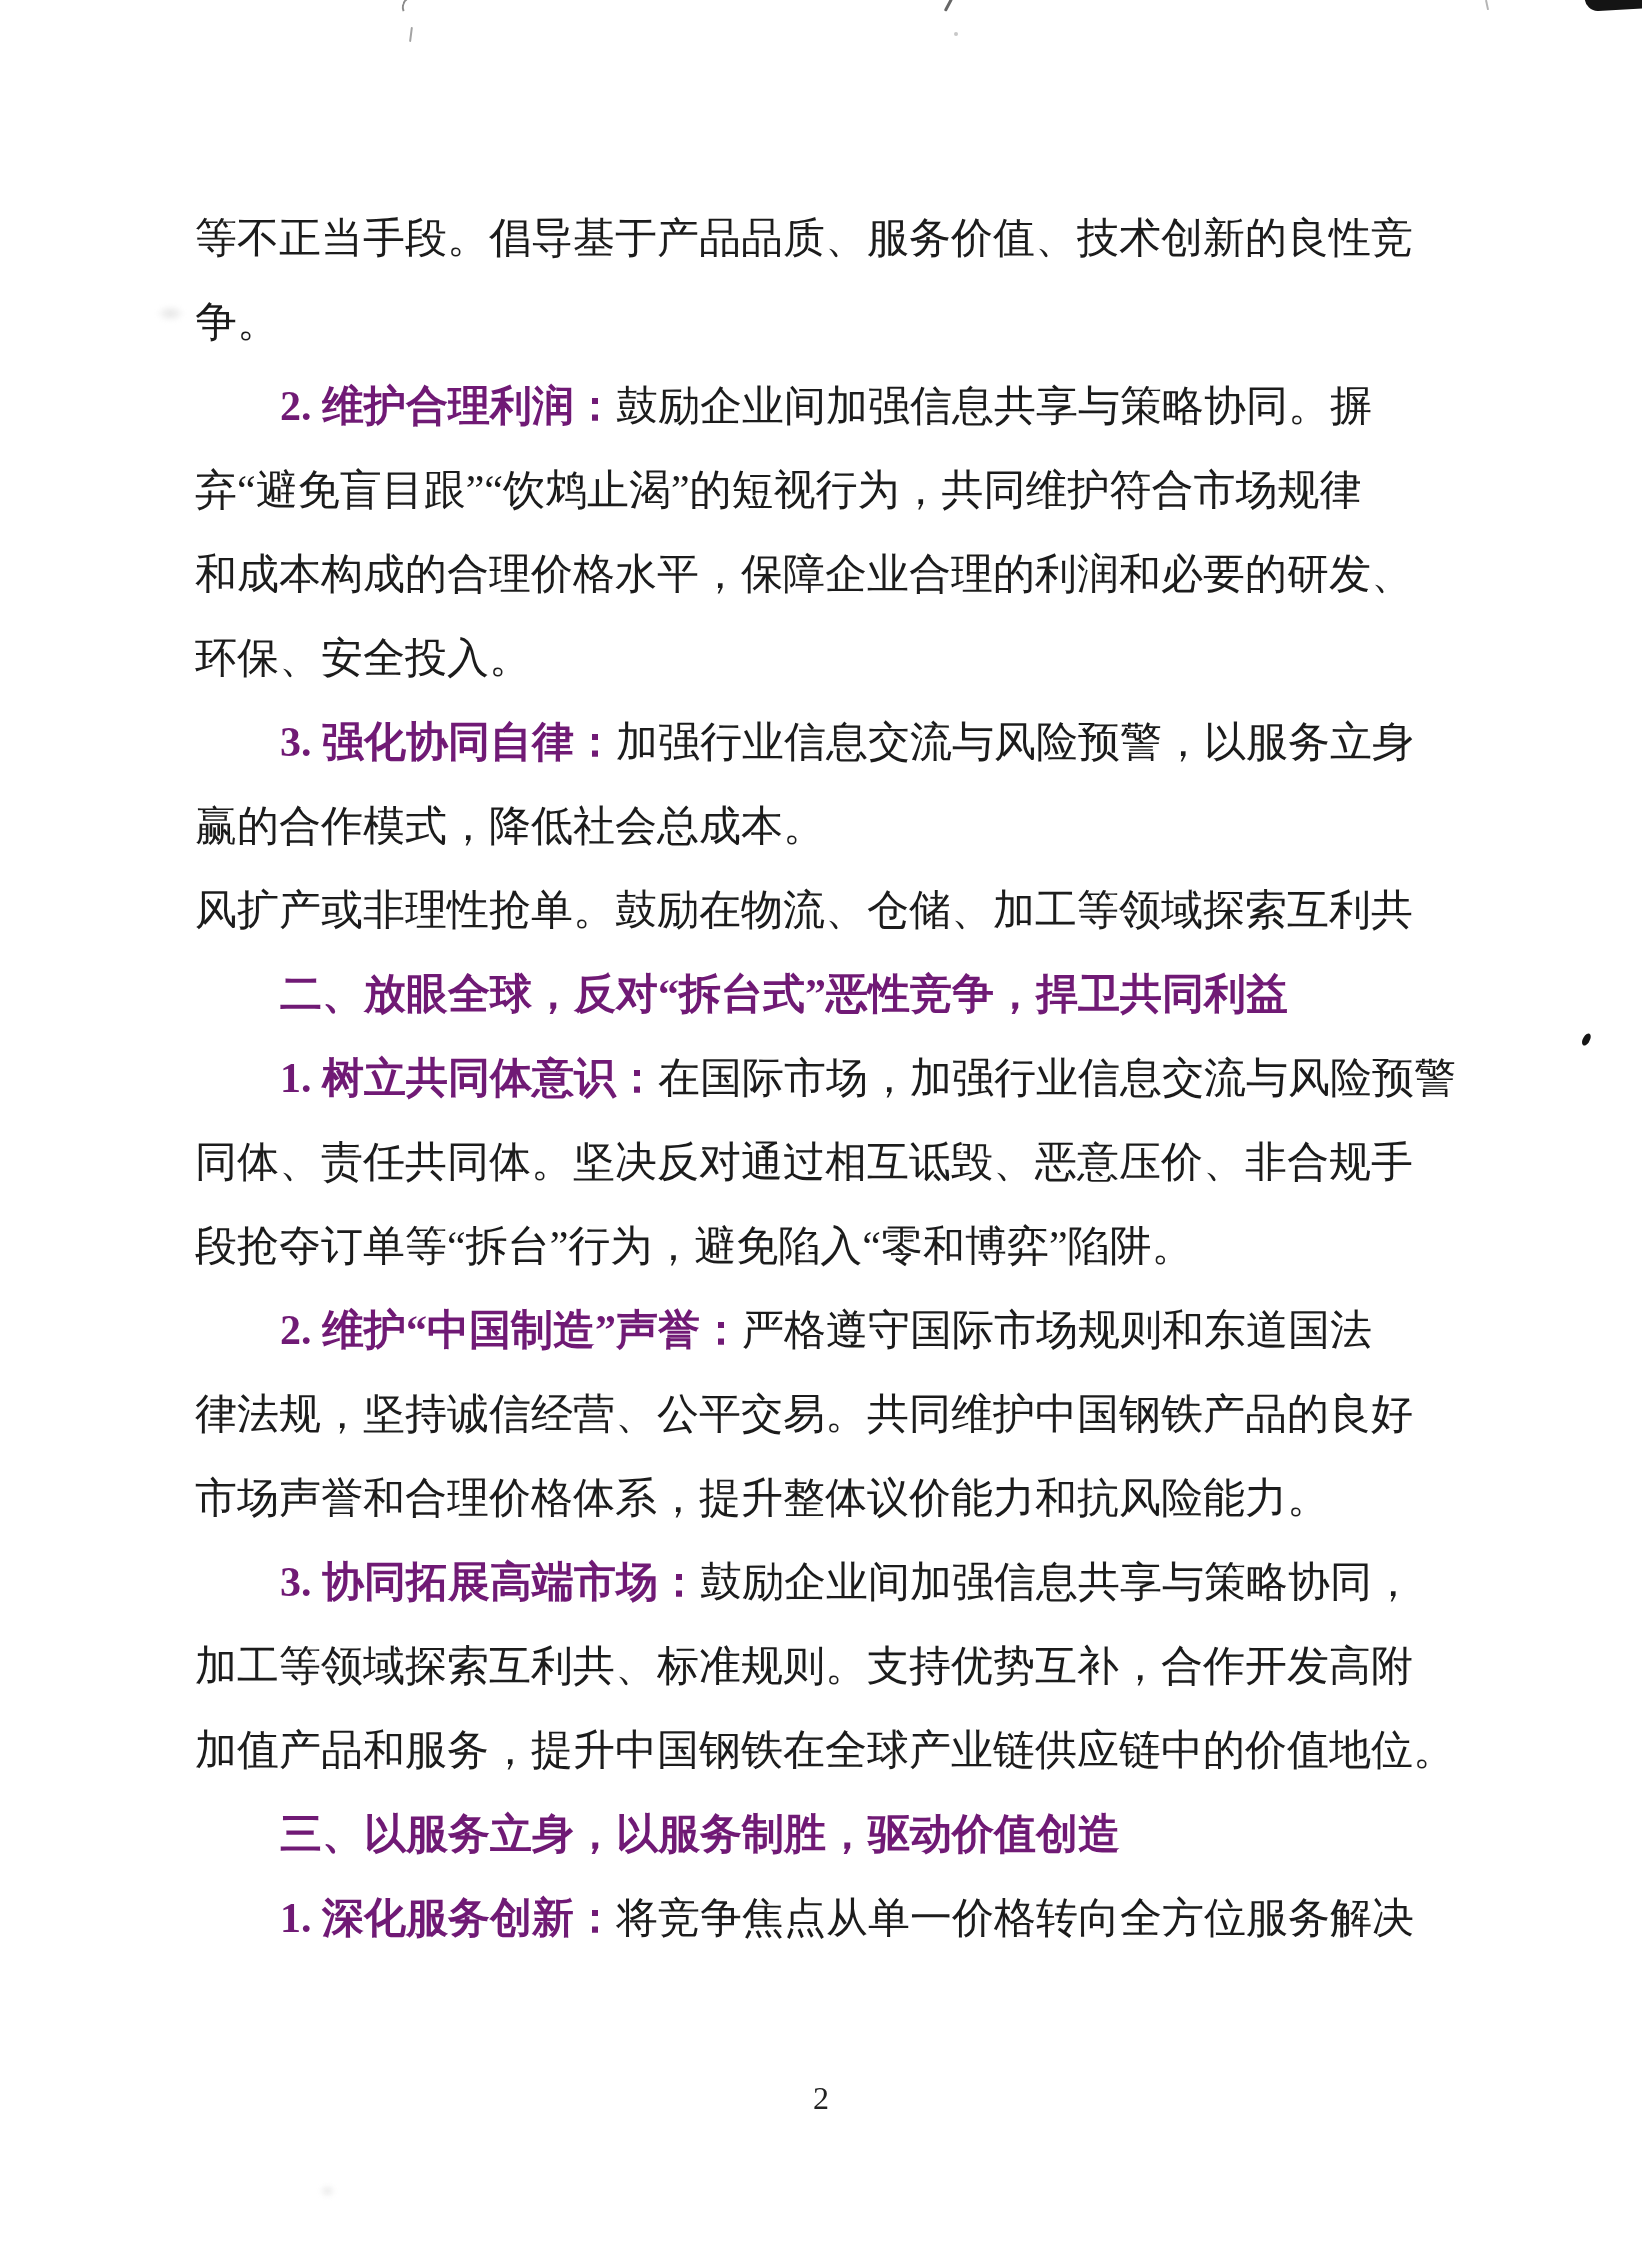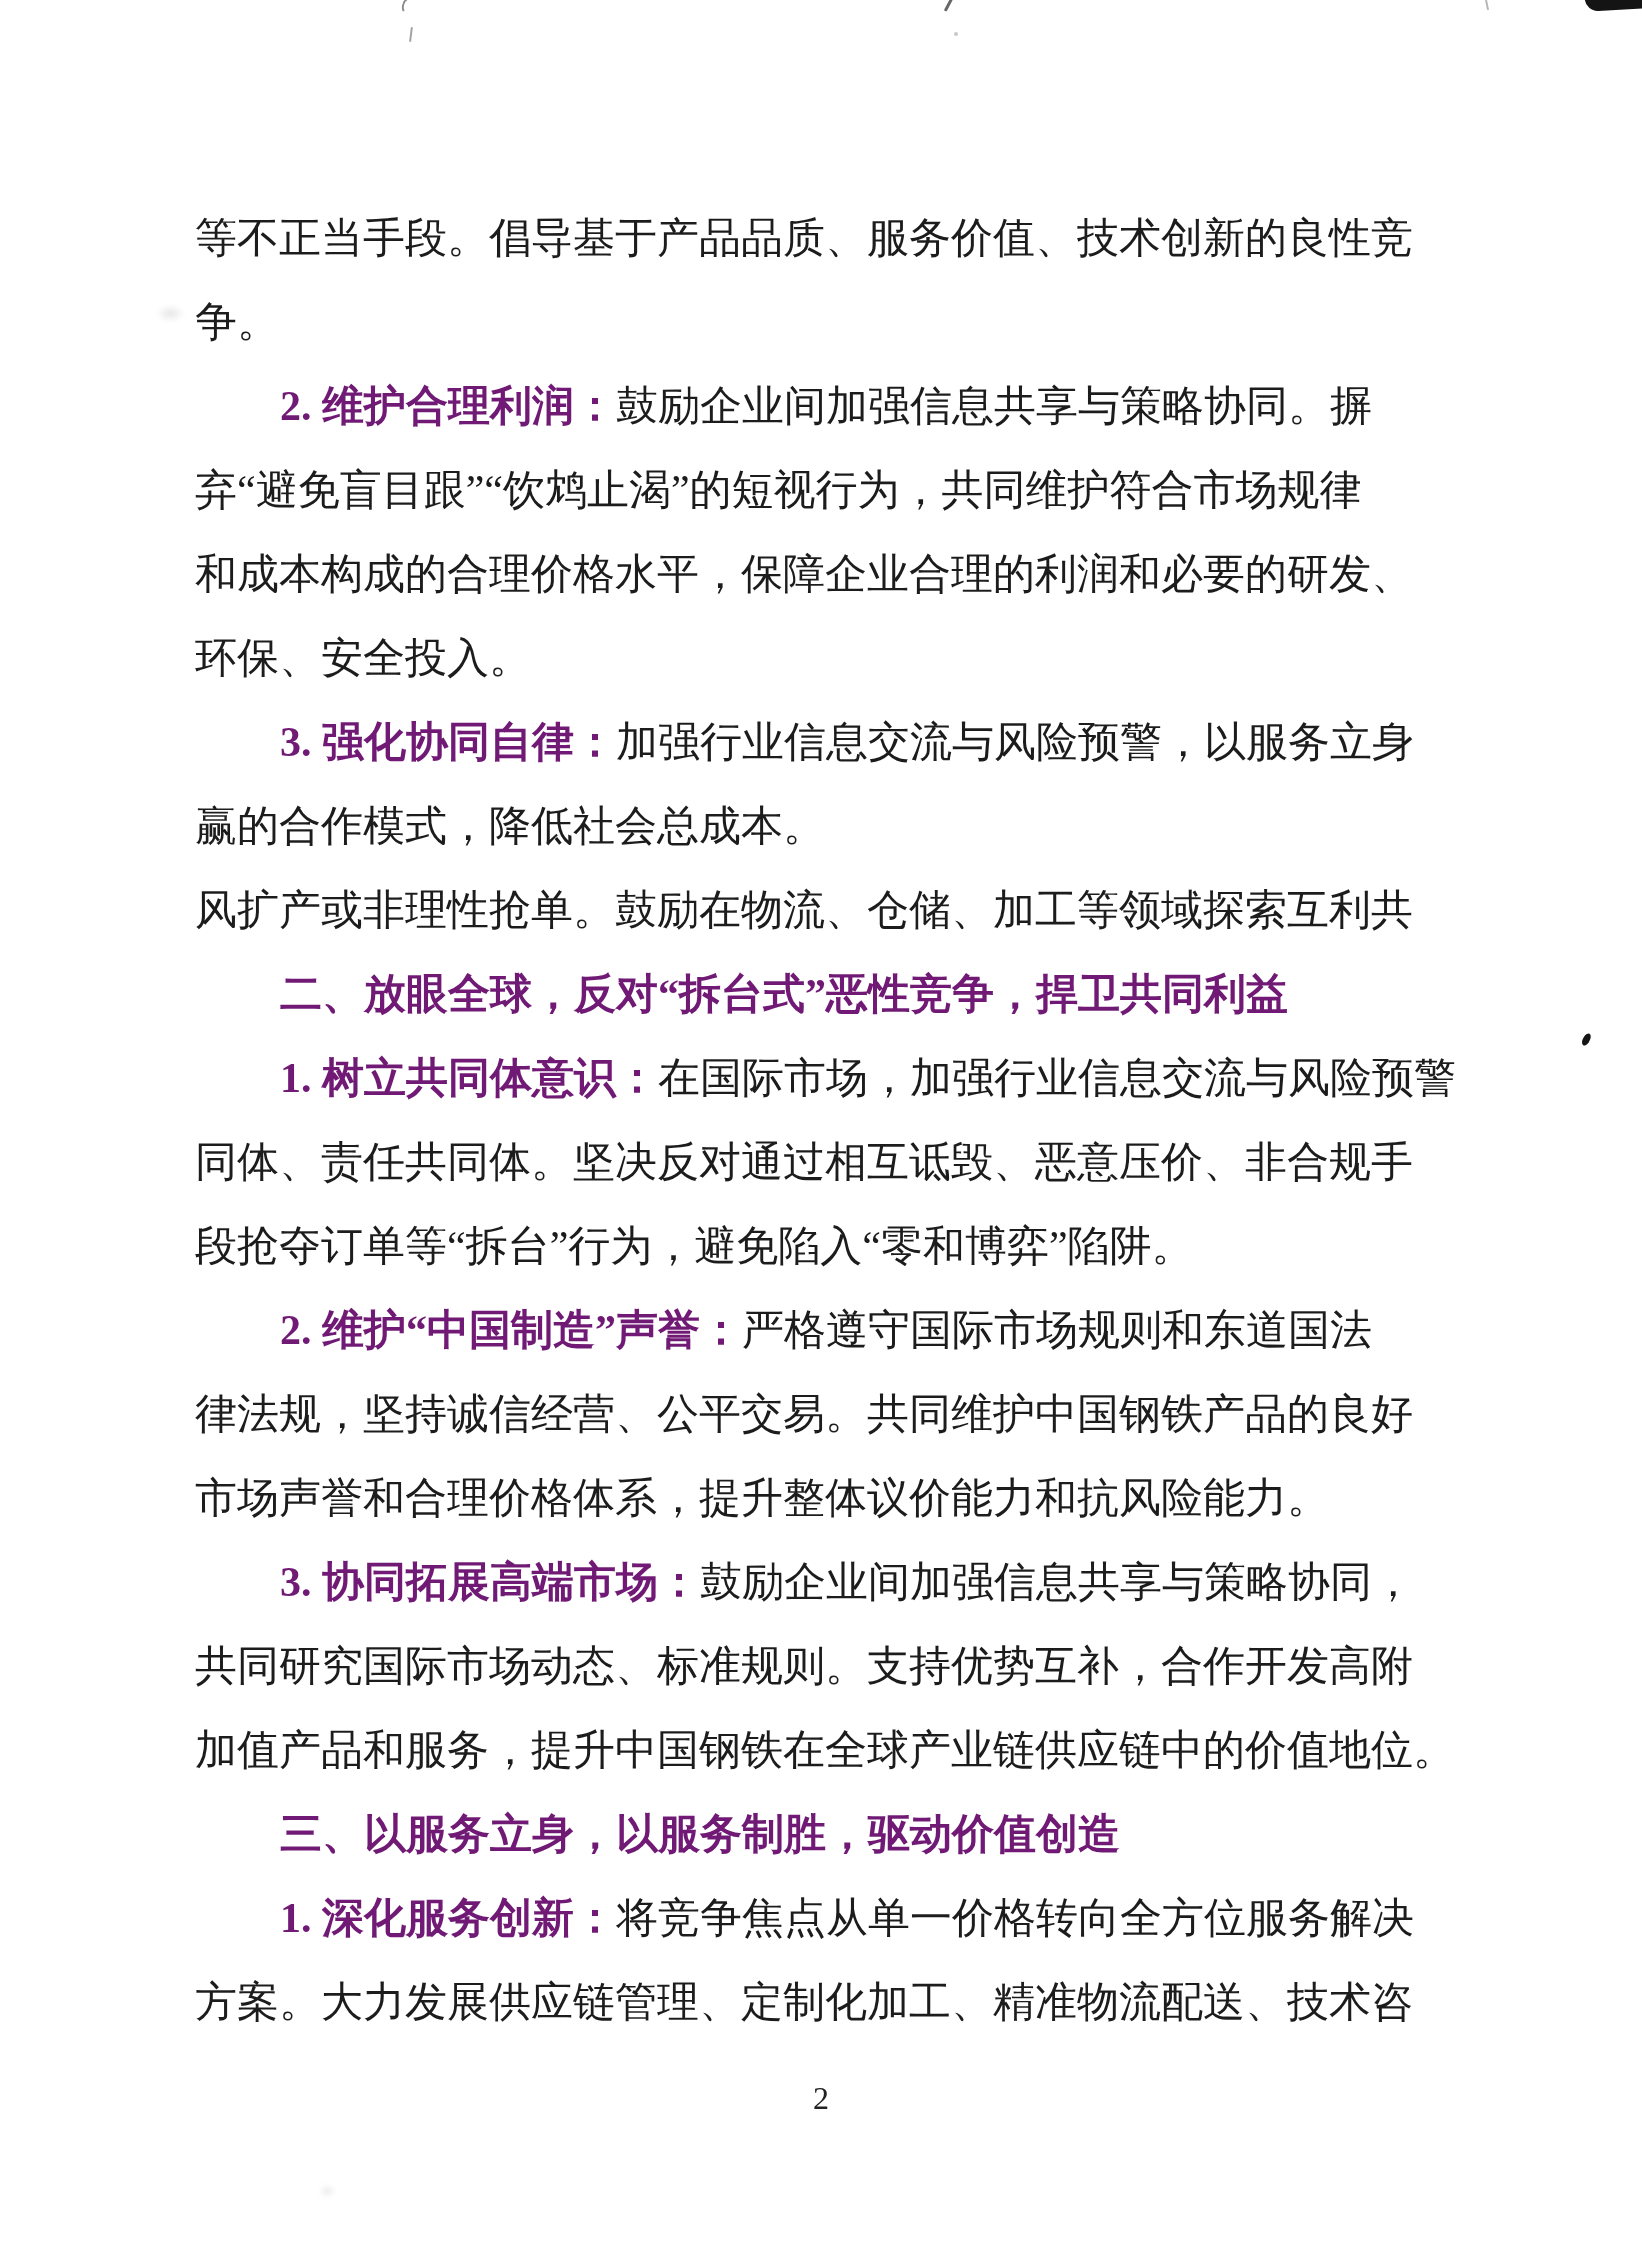--- a/index.html
+++ b/index.html
@@ -108,27 +108,26 @@
         <div class="line"><span class="r">同体、责任共同体。坚决反对通过相互诋毁、恶意压价、非合规手</span></div>
         <div class="line"><span class="r">段抢夺订单等“拆台”行为，避免陷入“零和博弈”陷阱。</span></div>
       </div>
       <div class="para paragraph">
         <div class="line indent"><span class="b">2. 维护“中国制造”声誉：</span><span class="r">严格遵守国际市场规则和东道国法</span></div>
         <div class="line"><span class="r">律法规，坚持诚信经营、公平交易。共同维护中国钢铁产品的良好</span></div>
         <div class="line"><span class="r">市场声誉和合理价格体系，提升整体议价能力和抗风险能力。</span></div>
       </div>
       <div class="para paragraph">
         <div class="line indent"><span class="b">3. 协同拓展高端市场：</span><span class="r">鼓励企业间加强信息共享与策略协同，</span></div>
-        <div class="line"><span class="r">共同研究国际市场动态、标准规则。支持优势互补，合作开发高附</span></div>
+        <div class="line"><span class="r">加工等领域探索互利共、标准规则。支持优势互补，合作开发高附</span></div>
         <div class="line"><span class="r">加值产品和服务，提升中国钢铁在全球产业链供应链中的价值地位。</span></div>
       </div>
       <div class="para heading">
         <div class="line indent"><span class="b">三、以服务立身，以服务制胜，驱动价值创造</span></div>
       </div>
       <div class="para paragraph">
         <div class="line indent"><span class="b">1. 深化服务创新：</span><span class="r">将竞争焦点从单一价格转向全方位服务解决</span></div>
-        <div class="line"><span class="r">方案。大力发展供应链管理、定制化加工、精准物流配送、技术咨</span></div>
       </div>
     </div>
 
   <div class="page-number">2</div>
 </div>
 
 
 </body></html>

